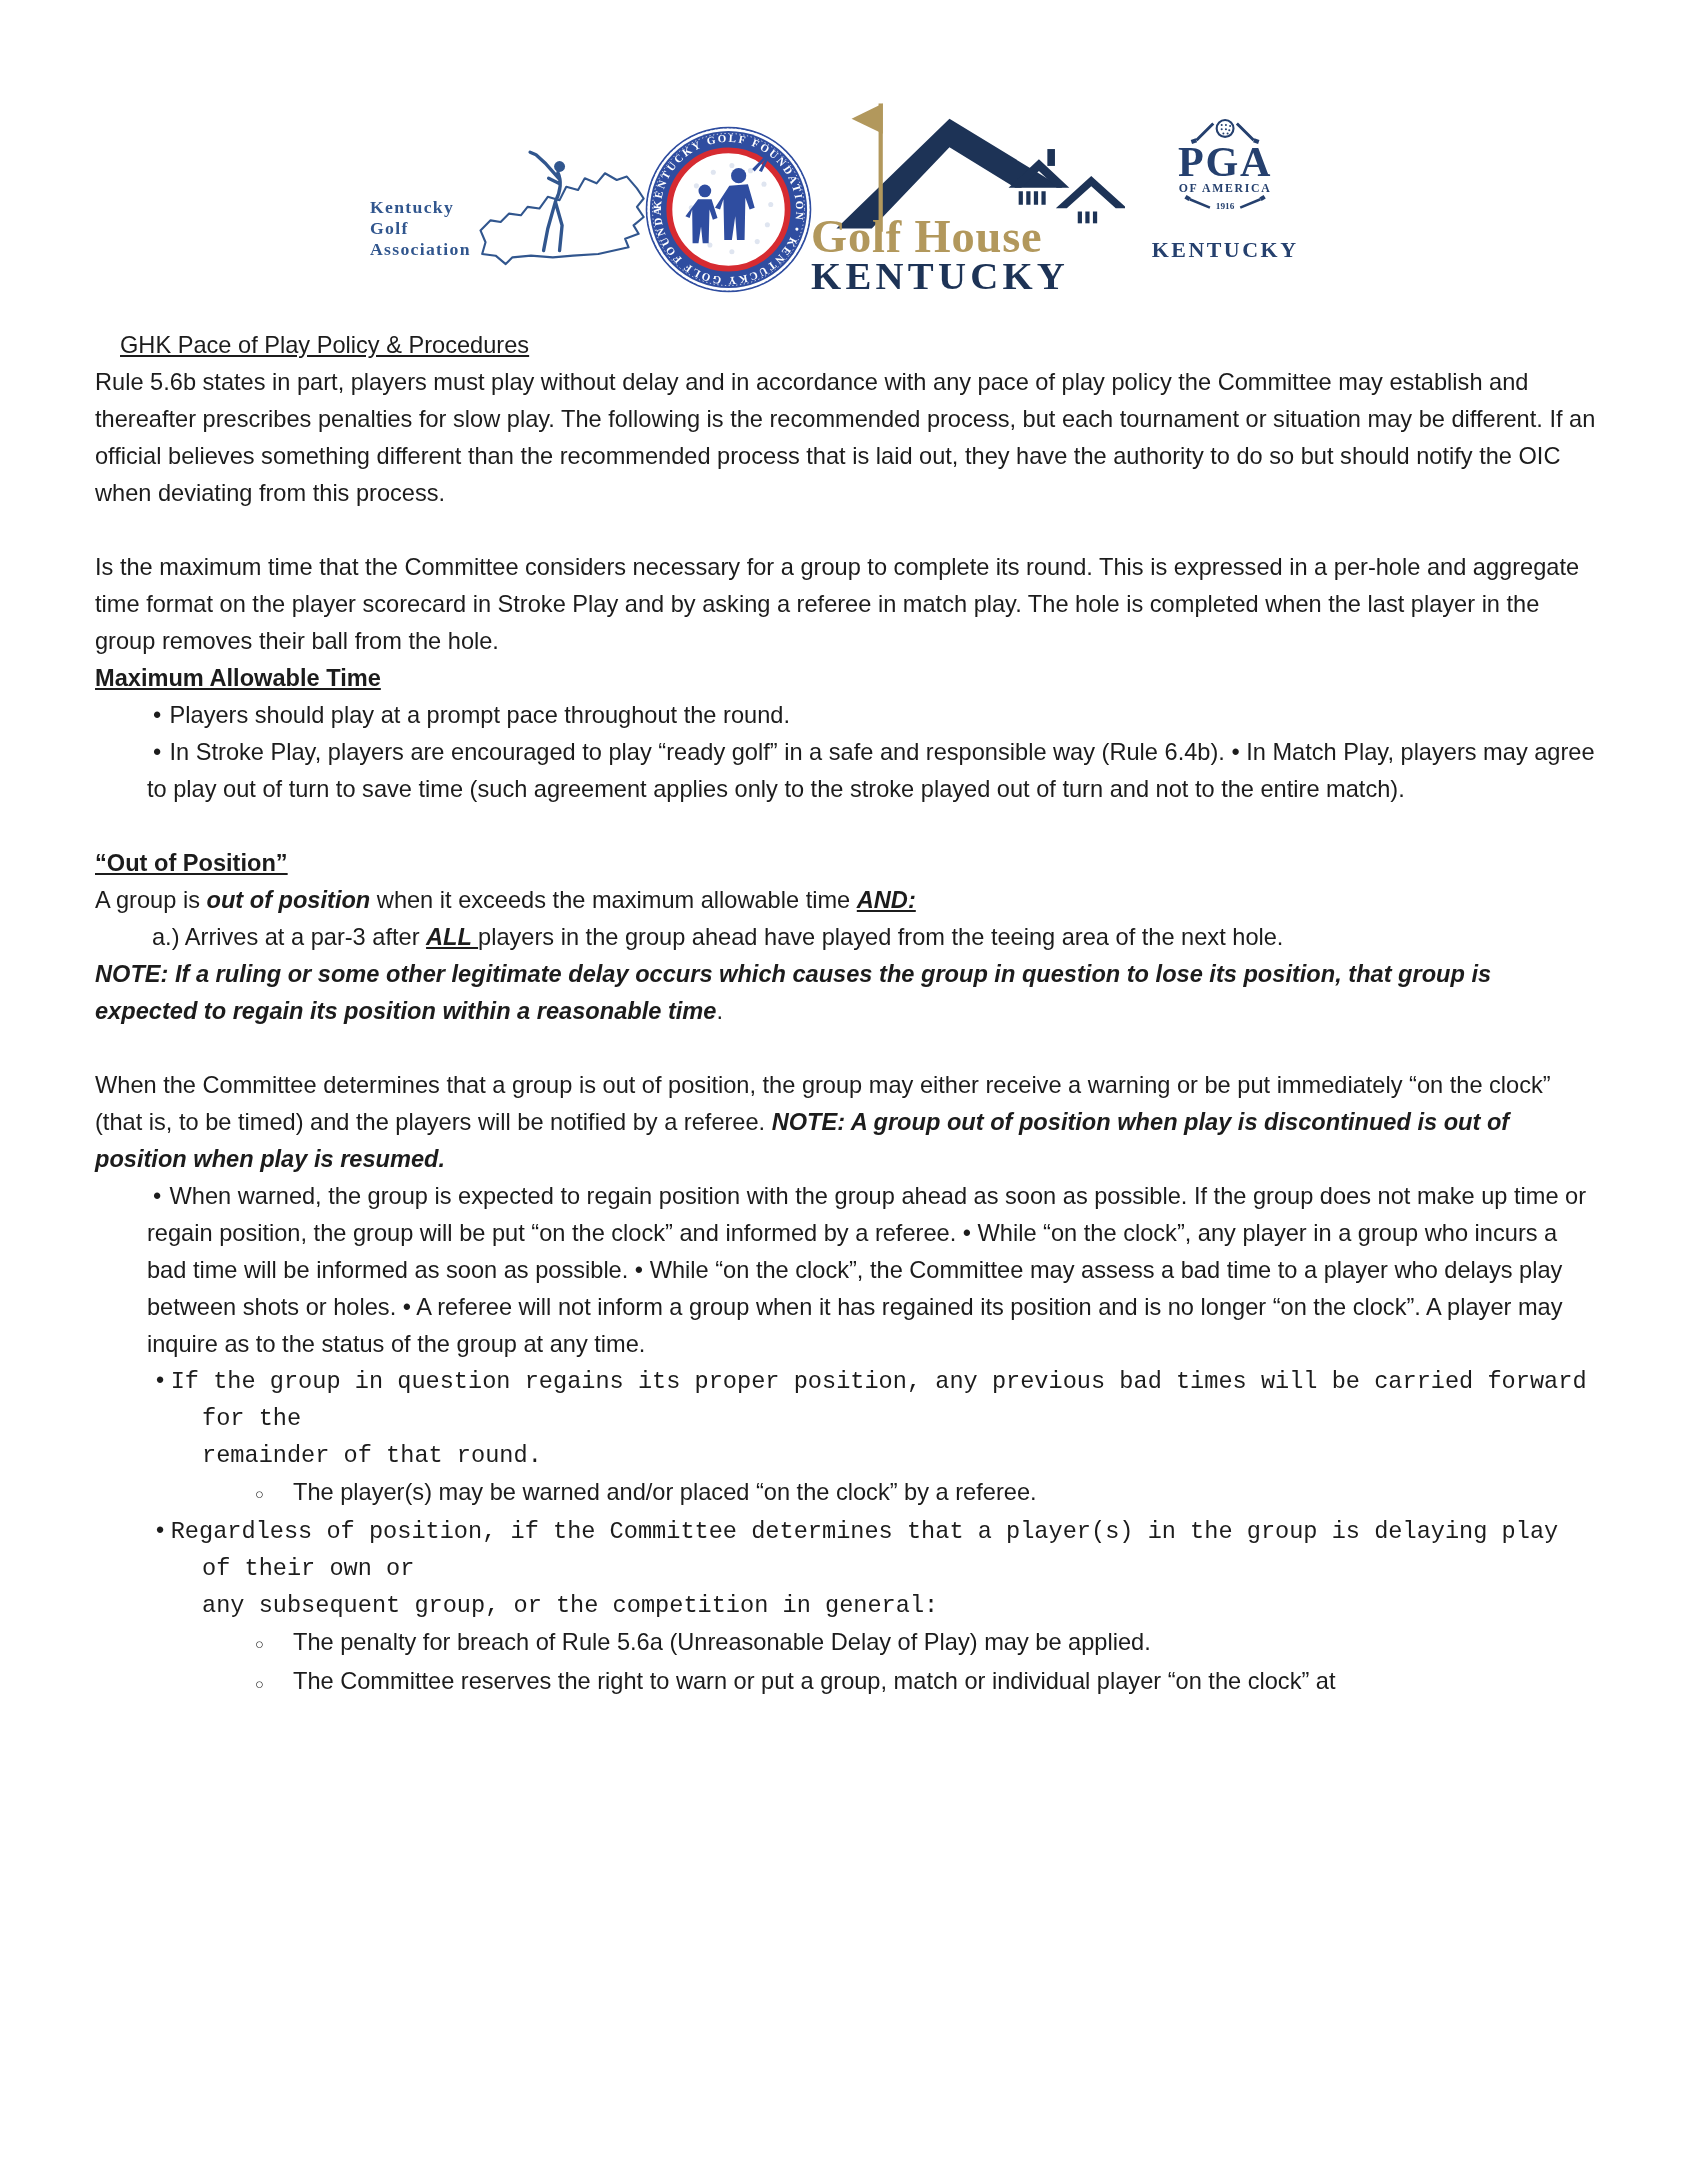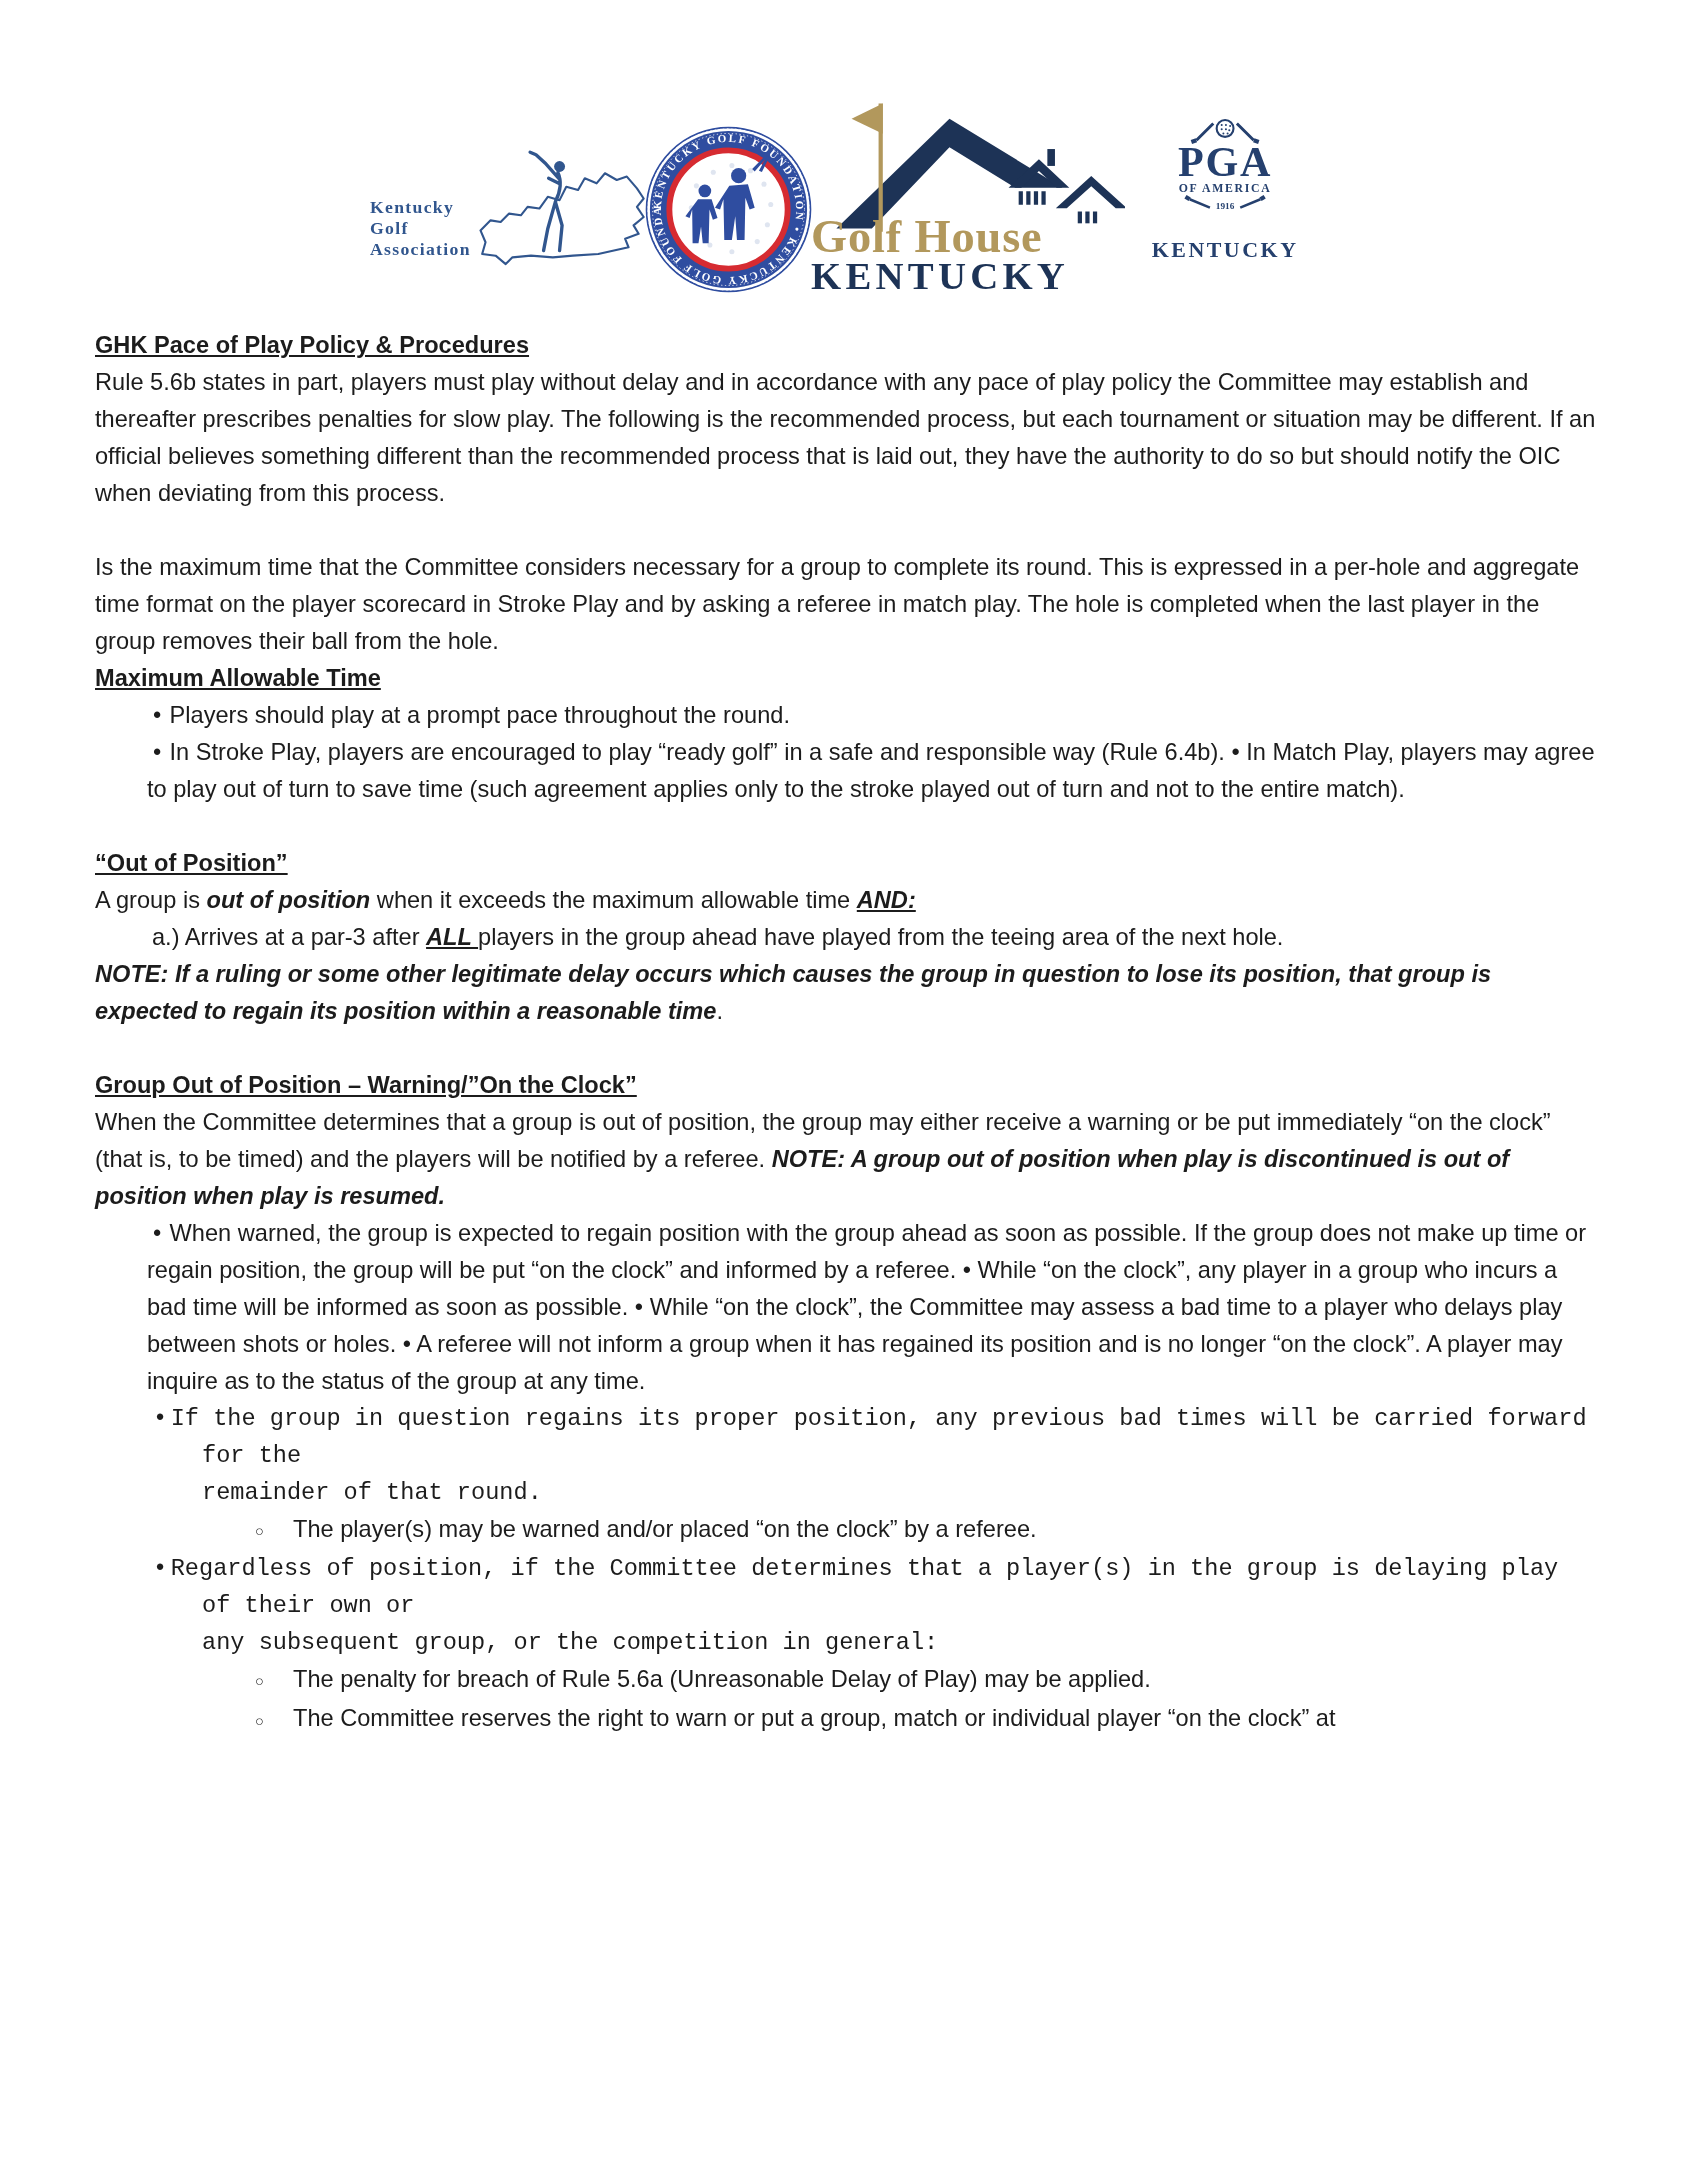--- a/index.html
+++ b/index.html
@@ -141,34 +141,33 @@
       <g stroke="#25406e" stroke-width="3" fill="none">
         <path d="M60,100 L84,110 M144,100 L120,110"></path>
         <path d="M60,100 l-5,-3 M144,100 l5,-3" stroke-width="5"></path>
       </g>
       <text x="102" y="112" text-anchor="middle" font-size="11" font-weight="bold" fill="#25406e">1916</text>
       <text x="102" y="168" text-anchor="middle" font-size="26" font-weight="bold" fill="#25406e" letter-spacing="3">KENTUCKY</text>
     </svg>
   </div>
 
   <main class="doc">
-      <div class="blk heading"><span style="font-weight: bold; text-decoration: underline;">GHK Pace of Play Policy &amp; Procedures</span></div>
+      <div class="blk heading"><span style="font-weight: normal; text-decoration: underline; margin-left: 25px;">GHK Pace of Play Policy &amp; Procedures</span></div>
       <div class="blk para"><span>Rule 5.6b states in part, players must play without delay and in accordance with any pace of play policy the Committee may establish and thereafter prescribes penalties for slow play. The following is the recommended process, but each tournament or situation may be different. If an official believes something different than the recommended process that is laid out, they have the authority to do so but should notify the OIC when deviating from this process.</span></div>
       <div class="blk gap"></div>
       <div class="blk para"><span>Is the maximum time that the Committee considers necessary for a group to complete its round. This is expressed in a per-hole and aggregate time format on the player scorecard in Stroke Play and by asking a referee in match play. The hole is completed when the last player in the group removes their ball from the hole.</span></div>
       <div class="blk heading"><span style="font-weight: bold; text-decoration: underline;">Maximum Allowable Time</span></div>
       <div class="blk bullet"><span class="marker">•</span><span>Players should play at a prompt pace throughout the round.</span></div>
       <div class="blk bullet"><span class="marker">•</span><span>In Stroke Play, players are encouraged to play “ready golf” in a safe and responsible way (Rule 6.4b). • In Match Play, players may agree to play out of turn to save time (such agreement applies only to the stroke played out of turn and not to the entire match).</span></div>
       <div class="blk gap"></div>
       <div class="blk heading"><span style="font-weight: bold; text-decoration: underline;">“Out of Position”</span></div>
       <div class="blk para"><span>A group is </span><span style="font-weight: bold; font-style: italic;">out of position</span><span> when it exceeds the maximum allowable time </span><span style="font-weight: bold; font-style: italic; text-decoration: underline;">AND:</span></div>
       <div class="blk alpha"><span>a.) Arrives at a par-3 after </span><span style="font-weight: bold; font-style: italic; text-decoration: underline;">ALL </span><span>players in the group ahead have played from the teeing area of the next hole.</span></div>
       <div class="blk para"><span style="font-weight: bold; font-style: italic;">NOTE: If a ruling or some other legitimate delay occurs which causes the group in question to lose its position, that group is expected to regain its position within a reasonable time</span><span>.</span></div>
       <div class="blk gap"></div>
-      <div class="blk heading"><span style="font-weight: bold; text-decoration: underline;">Group Out of Position – Warning/”On the Clock”</span></div>
       <div class="blk para"><span>When the Committee determines that a group is out of position, the group may either receive a warning or be put immediately “on the clock” (that is, to be timed) and the players will be notified by a referee. </span><span style="font-weight: bold; font-style: italic;">NOTE: A group out of position when play is discontinued is out of position when play is resumed.</span></div>
       <div class="blk bullet"><span class="marker">•</span><span>When warned, the group is expected to regain position with the group ahead as soon as possible. If the group does not make up time or regain position, the group will be put “on the clock” and informed by a referee. • While “on the clock”, any player in a group who incurs a bad time will be informed as soon as possible. • While “on the clock”, the Committee may assess a bad time to a player who delays play between shots or holes. • A referee will not inform a group when it has regained its position and is no longer “on the clock”. A player may inquire as to the status of the group at any time.</span></div>
       <div class="blk bullet2"><span class="marker">•</span><span>If the group in question regains its proper position, any previous bad times will be carried forward for the</span><br><span>remainder of that round.</span></div>
       <div class="blk sub"><span class="marker">○</span><span>The player(s) may be warned and/or placed “on the clock” by a referee.</span></div>
       <div class="blk bullet2"><span class="marker">•</span><span>Regardless of position, if the Committee determines that a player(s) in the group is delaying play of their own or</span><br><span>any subsequent group, or the competition in general:</span></div>
       <div class="blk sub"><span class="marker">○</span><span>The penalty for breach of Rule 5.6a (Unreasonable Delay of Play) may be applied.</span></div>
       <div class="blk sub"><span class="marker">○</span><span>The Committee reserves the right to warn or put a group, match or individual player “on the clock” at</span></div>
     </main>
 
 </div>

